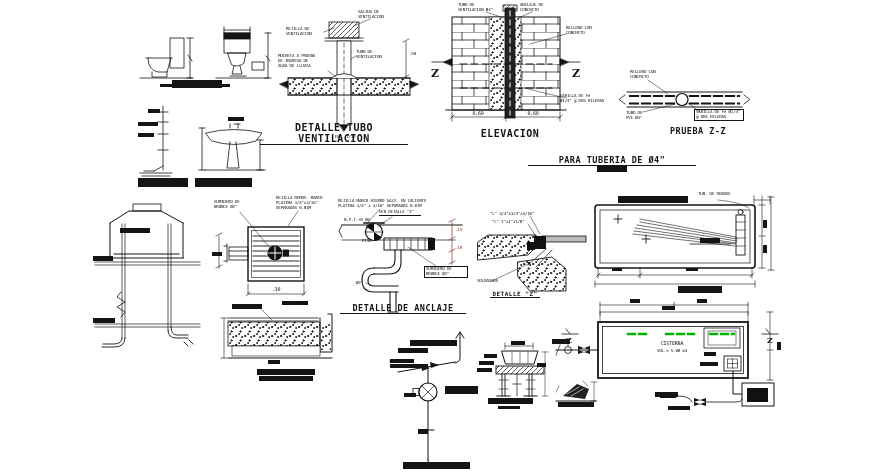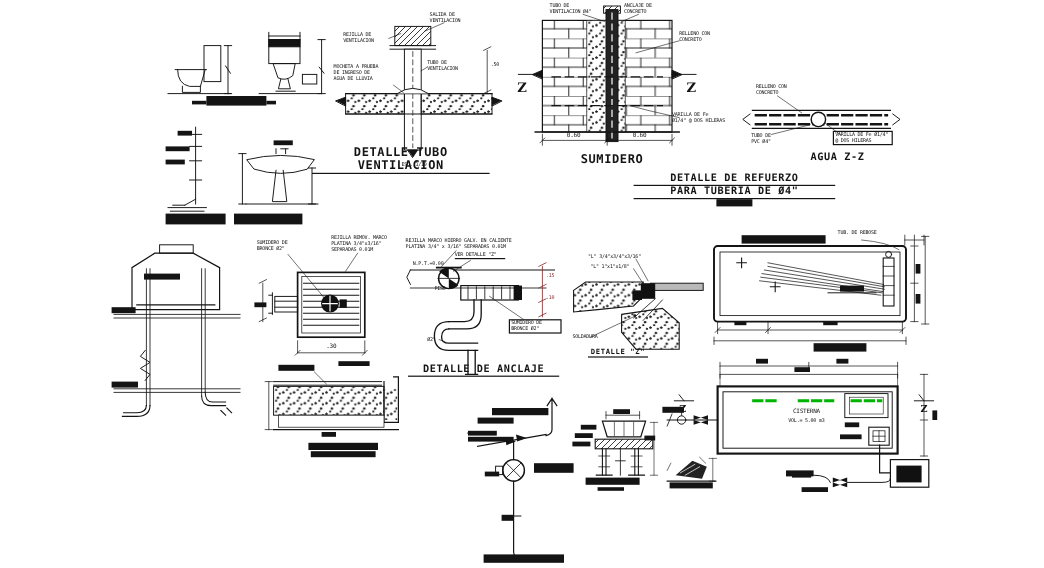--- a/index.html
+++ b/index.html
@@ -312,32 +312,31 @@
 <div class="lbl" style="left:520px;top:3px;width:55px">ANCLAJE DE
 CONCRETO</div>
 <div class="lbl" style="left:566px;top:26px;width:45px">RELLENO CON
 CONCRETO</div>
 <div class="lbl" style="left:560px;top:94px;width:62px">VARILLA DE Fe
 Ø1/4" @ DOS HILERAS</div>
 <div class="zletter" style="left:431px;top:67px">Z</div>
 <div class="zletter" style="left:572px;top:67px">Z</div>
 <div class="lbl s5 ctr" style="left:466px;top:111px;width:24px">0.60</div>
 <div class="lbl s5 ctr" style="left:521px;top:111px;width:24px">0.60</div>
-<div class="title t-lg" style="left:474px;top:128px;width:72px">SUMIDERO</div>
-
-<div class="title t-md und" style="left:528px;top:144px;width:168px">DETALLE DE REFUERZO</div>
+<div class="title t-lg" style="left:474px;top:128px;width:72px">ELEVACION</div>
+
 <div class="title t-md und" style="left:528px;top:155px;width:168px">PARA TUBERIA DE Ø4"</div>
 
 <div class="lbl" style="left:630px;top:70px;width:40px">RELLENO CON
 CONCRETO</div>
 <div class="lbl" style="left:626px;top:111px;width:34px">TUBO DE
 PVC Ø4"</div>
 <div class="lbl boxed" style="left:694px;top:109px;width:46px">VARILLA DE Fe Ø1/4"
 @ DOS HILERAS</div>
-<div class="title t-md" style="left:660px;top:126px;width:76px">AGUA Z-Z</div>
+<div class="title t-md" style="left:660px;top:126px;width:76px">PRUEBA Z-Z</div>
 
 <div class="lbl" style="left:214px;top:200px;width:42px">SUMIDERO DE
 BRONCE Ø2"</div>
 <div class="lbl" style="left:276px;top:196px;width:54px">REJILLA REMOV. MARCO
 PLATINA 3/4"x3/16"
 SEPARADAS 0.01M</div>
 <div class="lbl s5 ctr" style="left:266px;top:287px;width:20px">.30</div>
 
 <div class="lbl" style="left:338px;top:199px;width:92px">REJILLA MARCO HIERRO GALV. EN CALIENTE
 PLATINA 3/4" x 3/16" SEPARADAS 0.01M</div>

